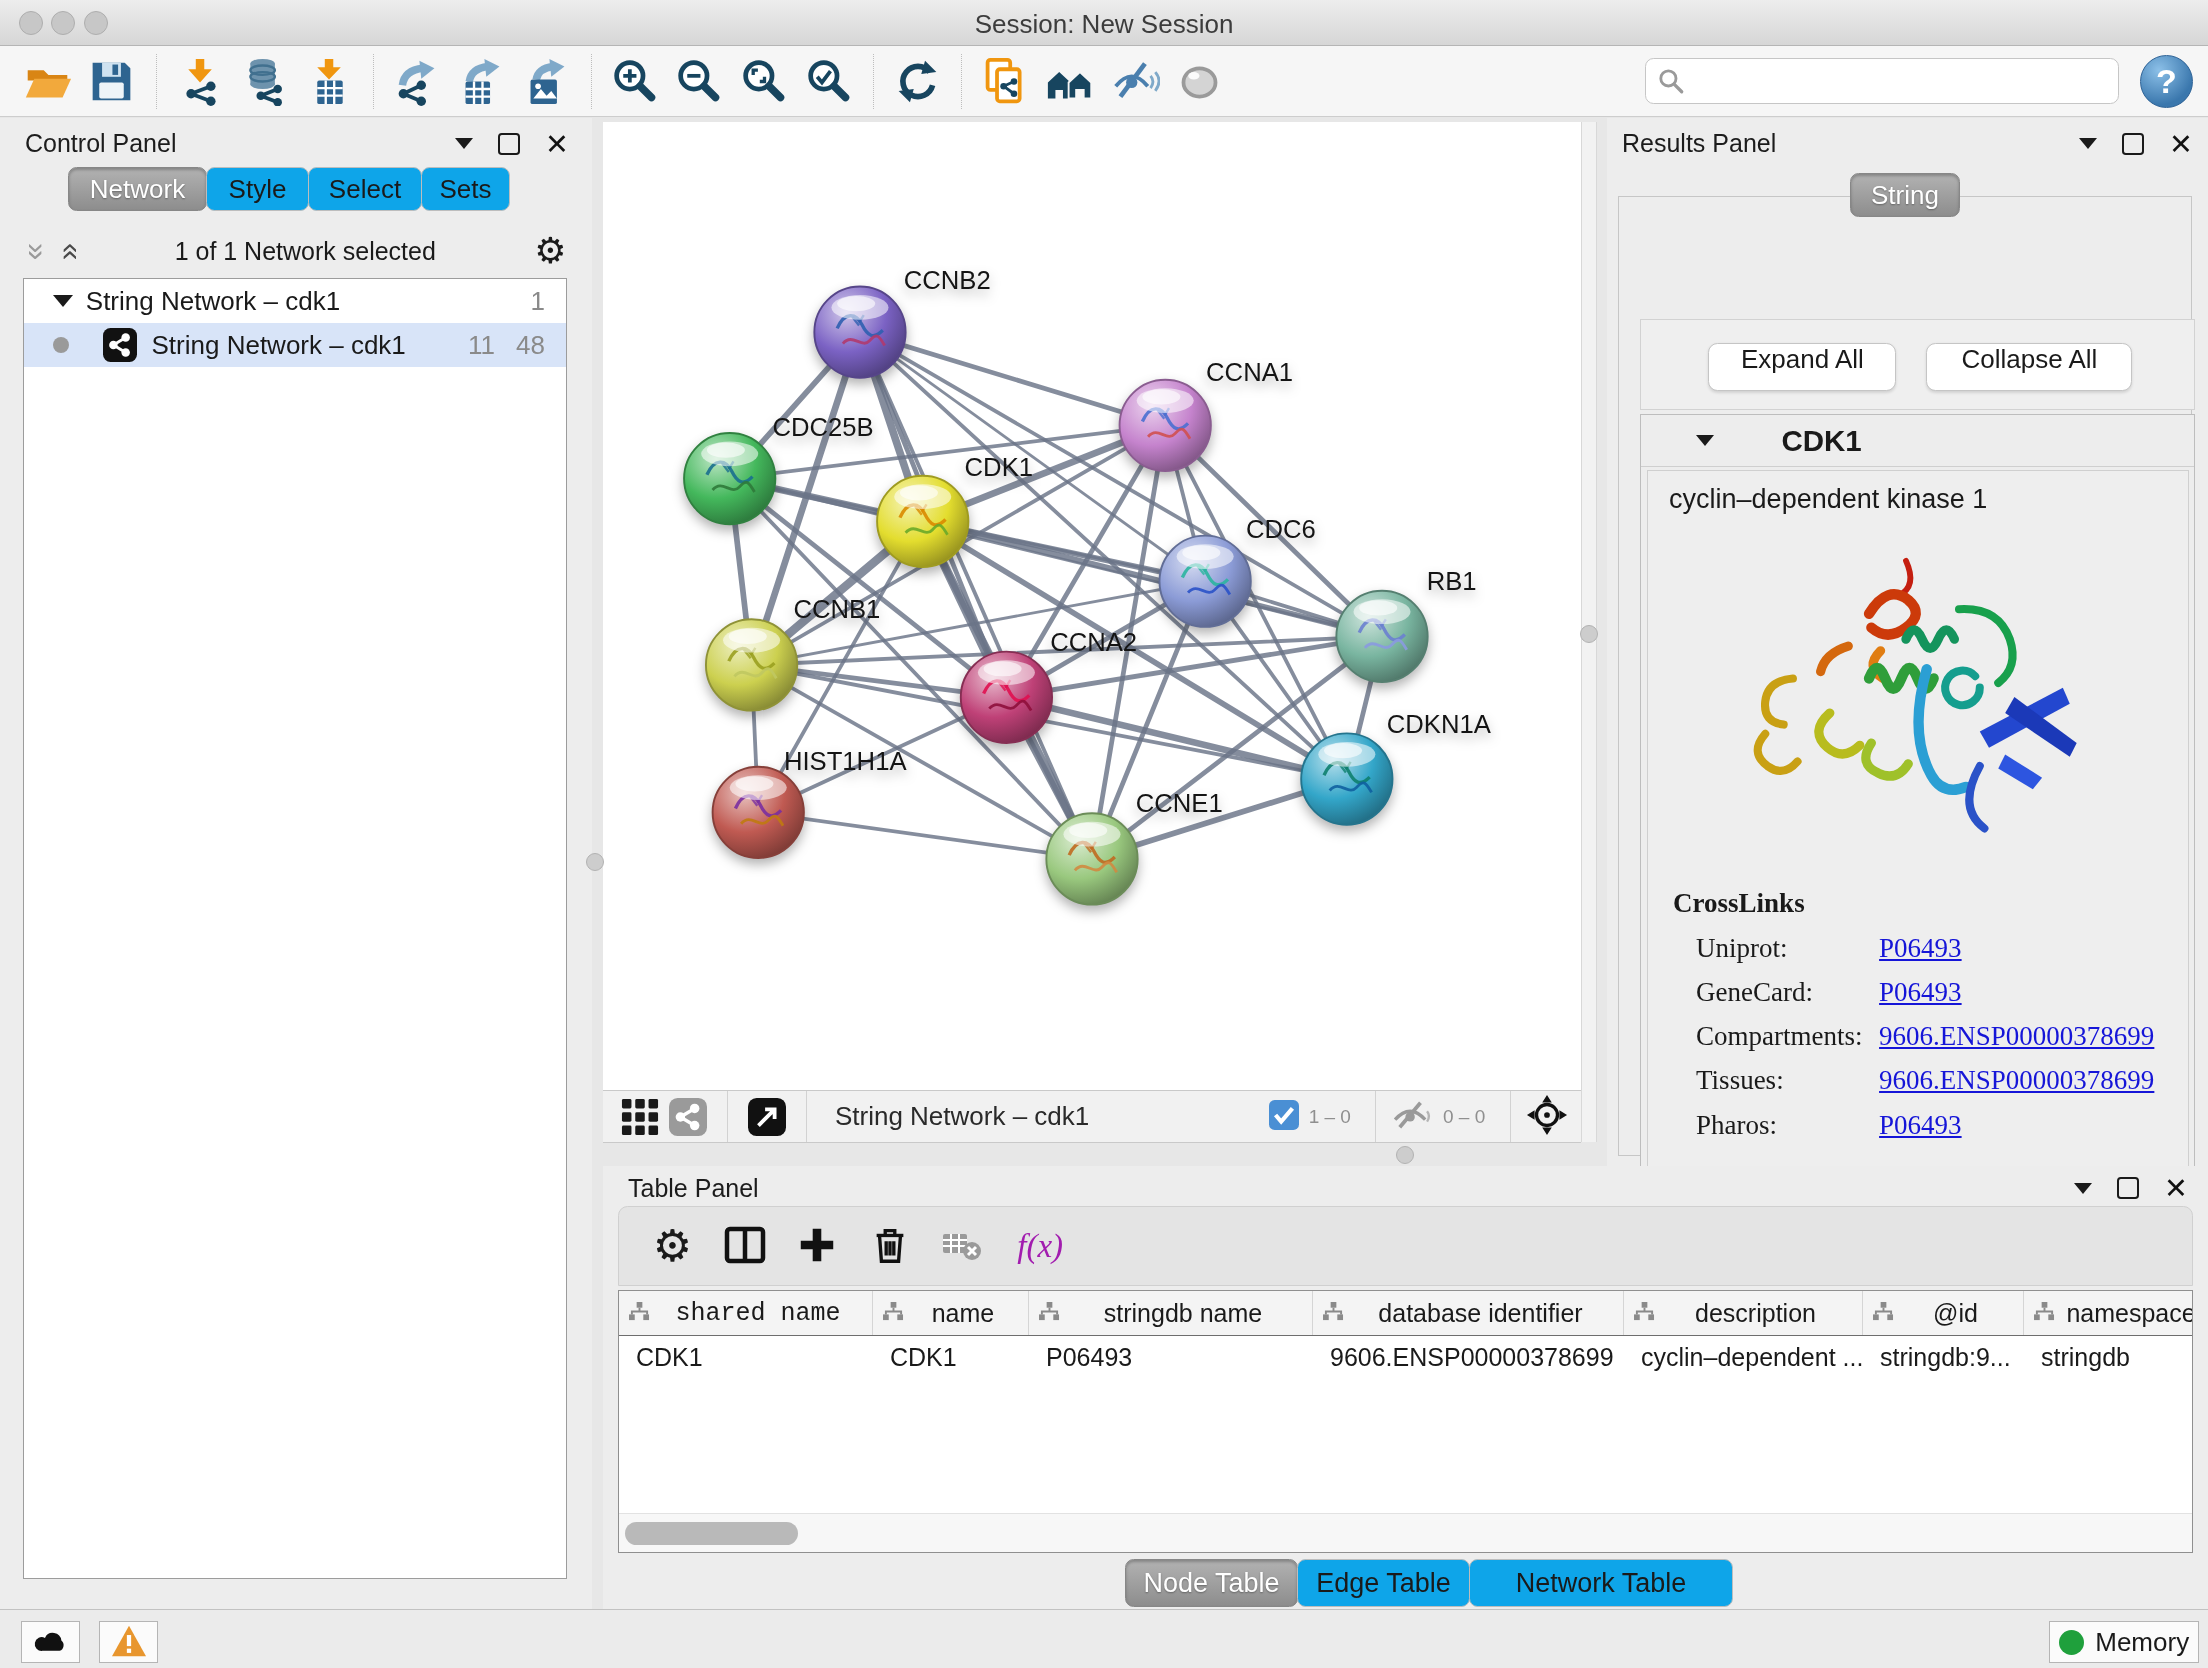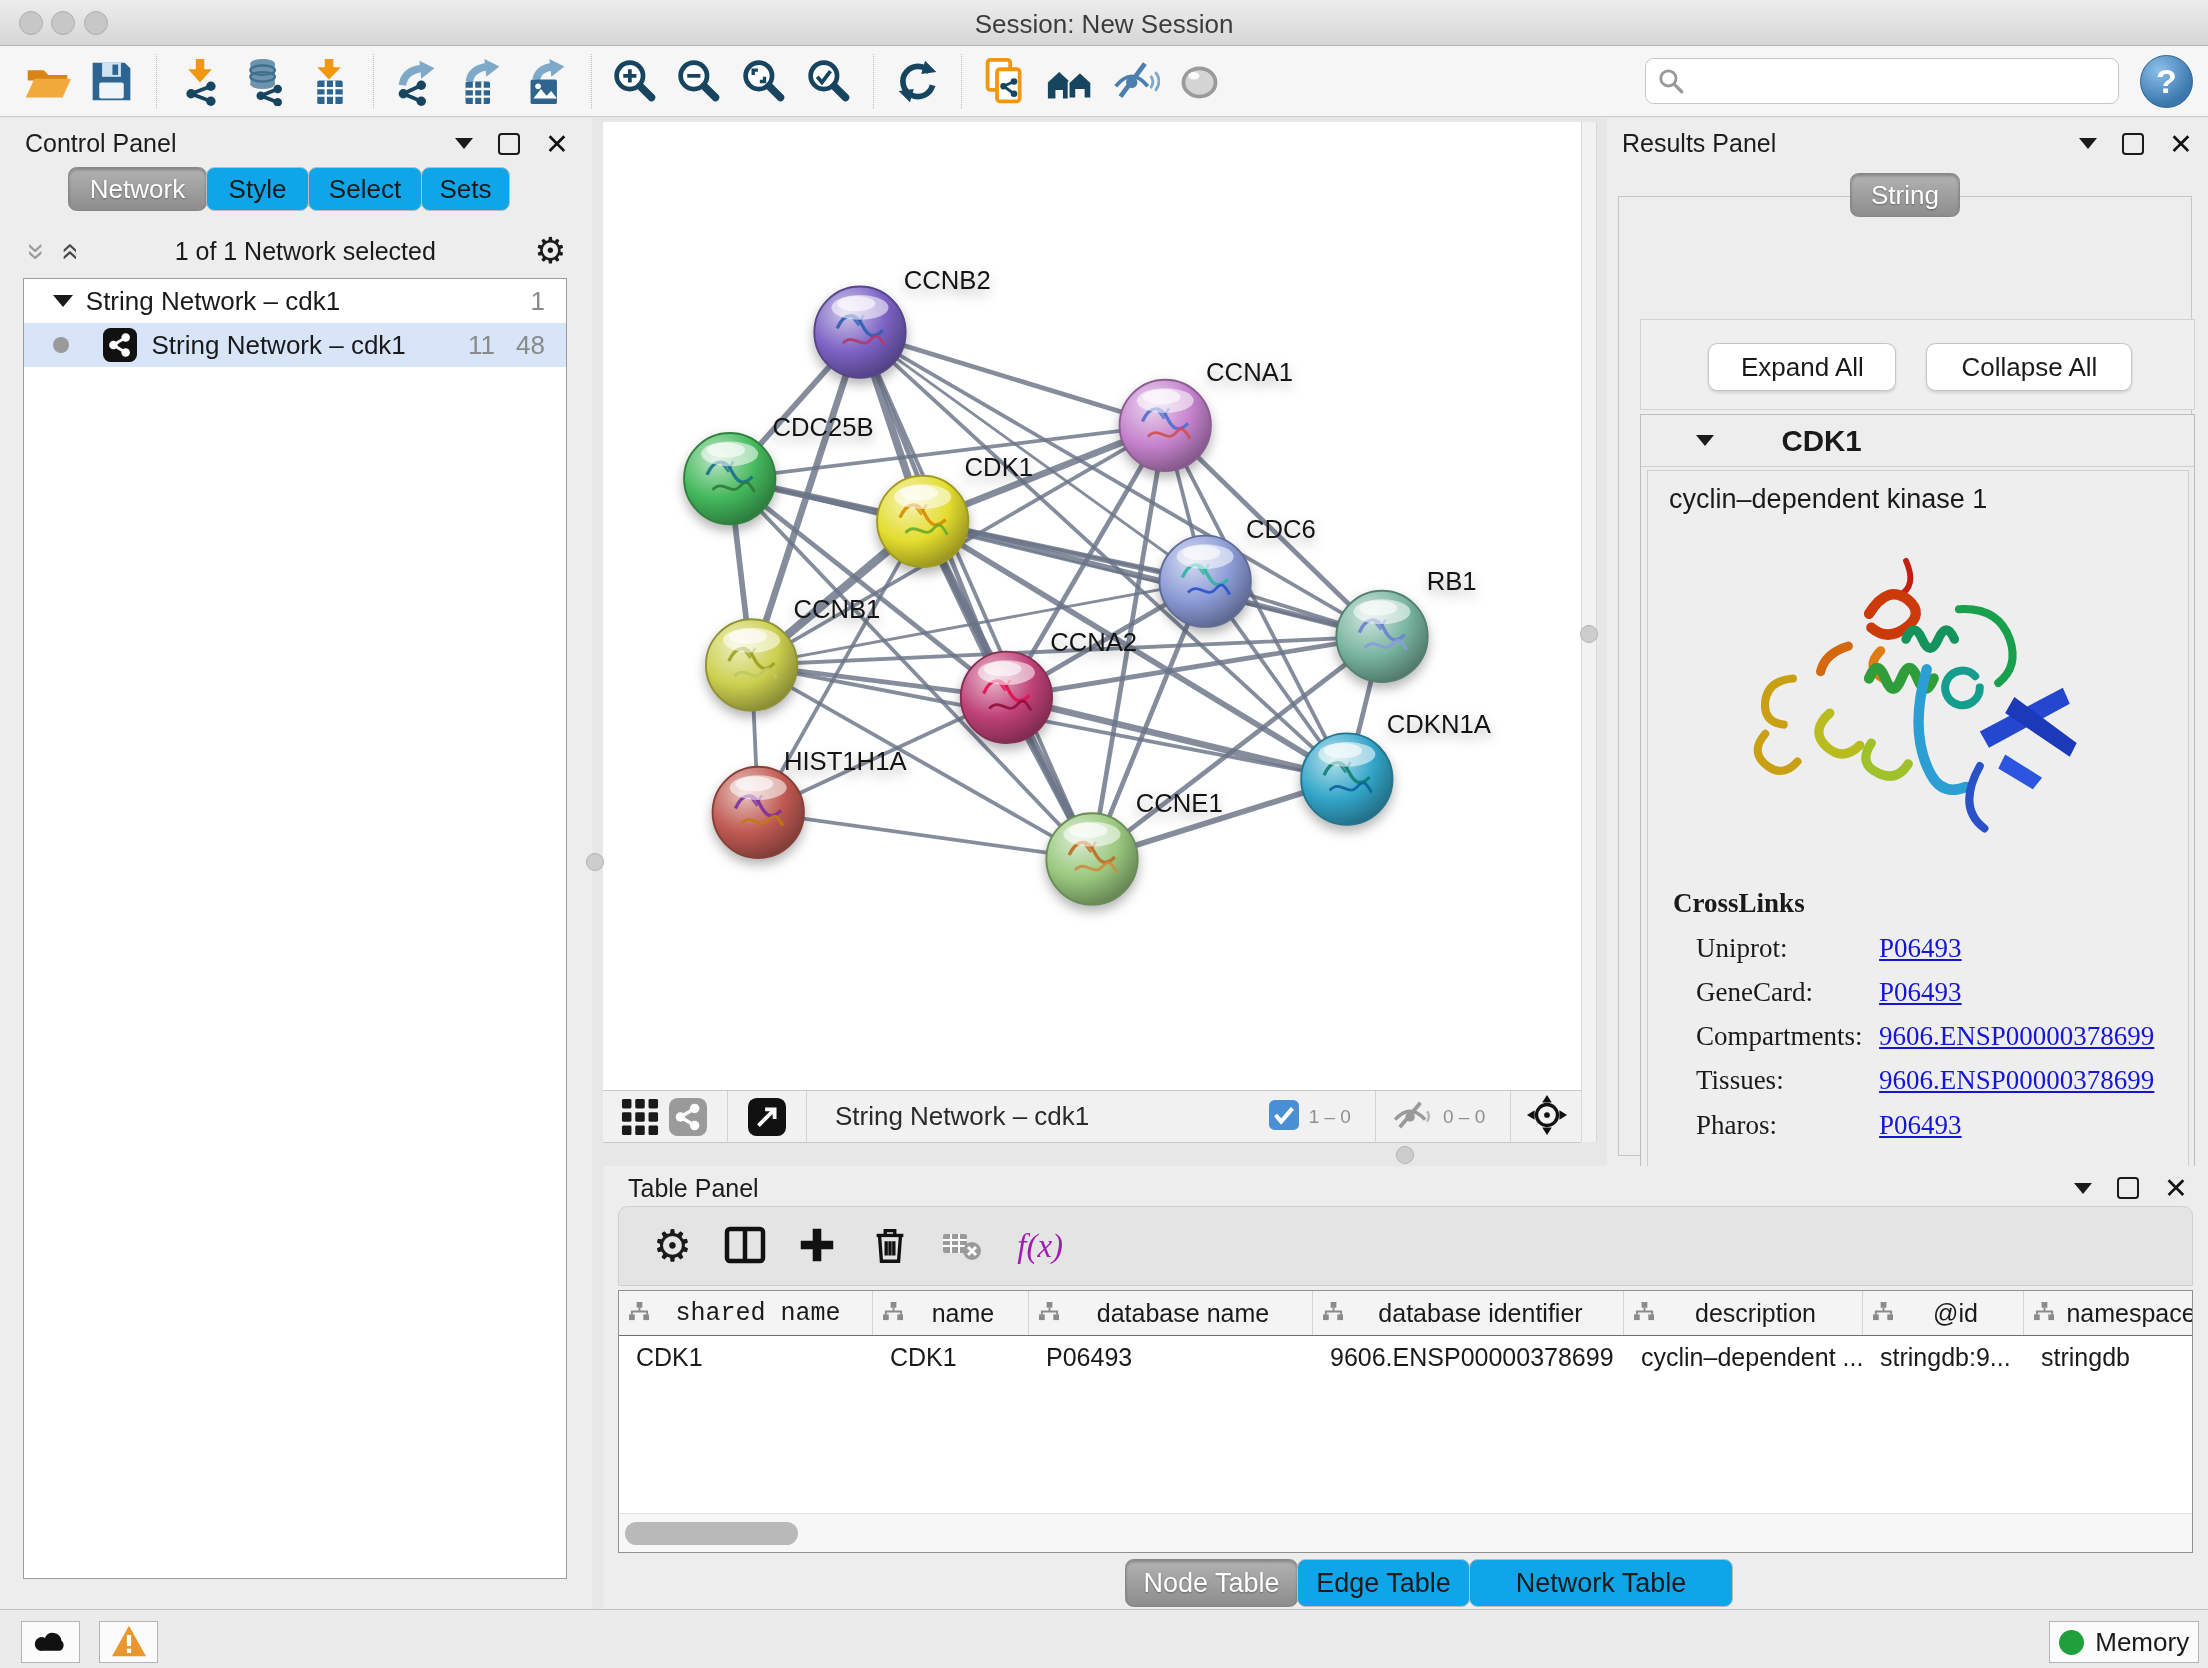--- a/index.html
+++ b/index.html
@@ -92,21 +92,21 @@
   #tp-tabs{position:absolute;left:522px;top:393px;display:flex;}
   #tp-tabs .tab{font-size:27px;height:48px;}
   
   #results-panel{position:absolute;left:1607px;top:118px;width:601px;height:1048px;background:#ededed;}
   #rp-header{left:15px;top:11.4px;width:571px;}
   #rp-outer{position:absolute;left:11.4px;top:78px;width:574px;height:960px;background:#ededed;
     border:1px solid #c6c6c6;box-sizing:border-box;}
   #rp-tab{position:absolute;left:243px;top:55px;z-index:2;}
   #rp-btnbox{position:absolute;left:21px;top:122px;width:555px;height:91px;border:1px solid #d2d2d2;background:#efefef;box-sizing:border-box;}
   .rbtn{position:absolute;top:23px;height:46px;background:#fff;border:1px solid #c5c5c5;border-radius:9.5px;
-    font-size:26px;display:flex;align-items:center;justify-content:center;box-shadow:0 1.9px 2.9px rgba(0,0,0,.12);}
+    font-size:26px;display:flex;align-items:flex-start;justify-content:center;box-shadow:0 1.9px 2.9px rgba(0,0,0,.12);}
   #rp-entry{position:absolute;left:21px;top:217px;width:555px;height:808px;border:1px solid #bdbdbd;background:#ededed;box-sizing:border-box;}
   #rp-entry-head{height:51px;display:flex;align-items:center;border-bottom:1px solid #cfcfcf;}
   #rp-entry-head .tri-down{margin-left:55px;}
   #rp-gene{font-size:29.5px;font-weight:bold;margin-left:67px;}
   #rp-inner{position:absolute;left:5.7px;right:5.7px;top:55px;bottom:7.6px;border:1px solid #cfcfcf;background:#eeeeee;overflow:hidden;}
   #rp-desc{font-size:27px;padding:13.3px 0 0 21px;}
   #protein{display:block;margin:25px auto 0 auto;}
   #xl-title{font-family:"Liberation Serif","DejaVu Serif",serif;font-size:27px;font-weight:bold;margin:25px 0 9.5px 25px;}
   .xlrow{display:flex;font-family:"Liberation Serif","DejaVu Serif",serif;font-size:27px;margin:13.3px 0 0 48px;}
   .xllabel{width:183px;flex:0 0 auto;}
@@ -792,21 +792,21 @@
             </svg>
             <span style="padding-left:25px">name</span>
           </div>
           <div class="hcell" style="width: 284px;">
             <svg class="hicon" width="21" height="20" viewBox="0 0 22 21">
               <rect x="8" y="0" width="6" height="6" fill="#8a8a8a"></rect>
               <rect x="0" y="13" width="6" height="6" fill="#8a8a8a"></rect>
               <rect x="15" y="13" width="6" height="6" fill="#8a8a8a"></rect>
               <path d="M11 6 v4 M3 13 v-3 h16 v3" stroke="#8a8a8a" stroke-width="2" fill="none"></path>
             </svg>
-            <span style="padding-left:25px">database name</span>
+            <span style="padding-left:25px">stringdb name</span>
           </div>
           <div class="hcell" style="width: 311px;">
             <svg class="hicon" width="21" height="20" viewBox="0 0 22 21">
               <rect x="8" y="0" width="6" height="6" fill="#8a8a8a"></rect>
               <rect x="0" y="13" width="6" height="6" fill="#8a8a8a"></rect>
               <rect x="15" y="13" width="6" height="6" fill="#8a8a8a"></rect>
               <path d="M11 6 v4 M3 13 v-3 h16 v3" stroke="#8a8a8a" stroke-width="2" fill="none"></path>
             </svg>
             <span style="padding-left:25px">database identifier</span>
           </div>

